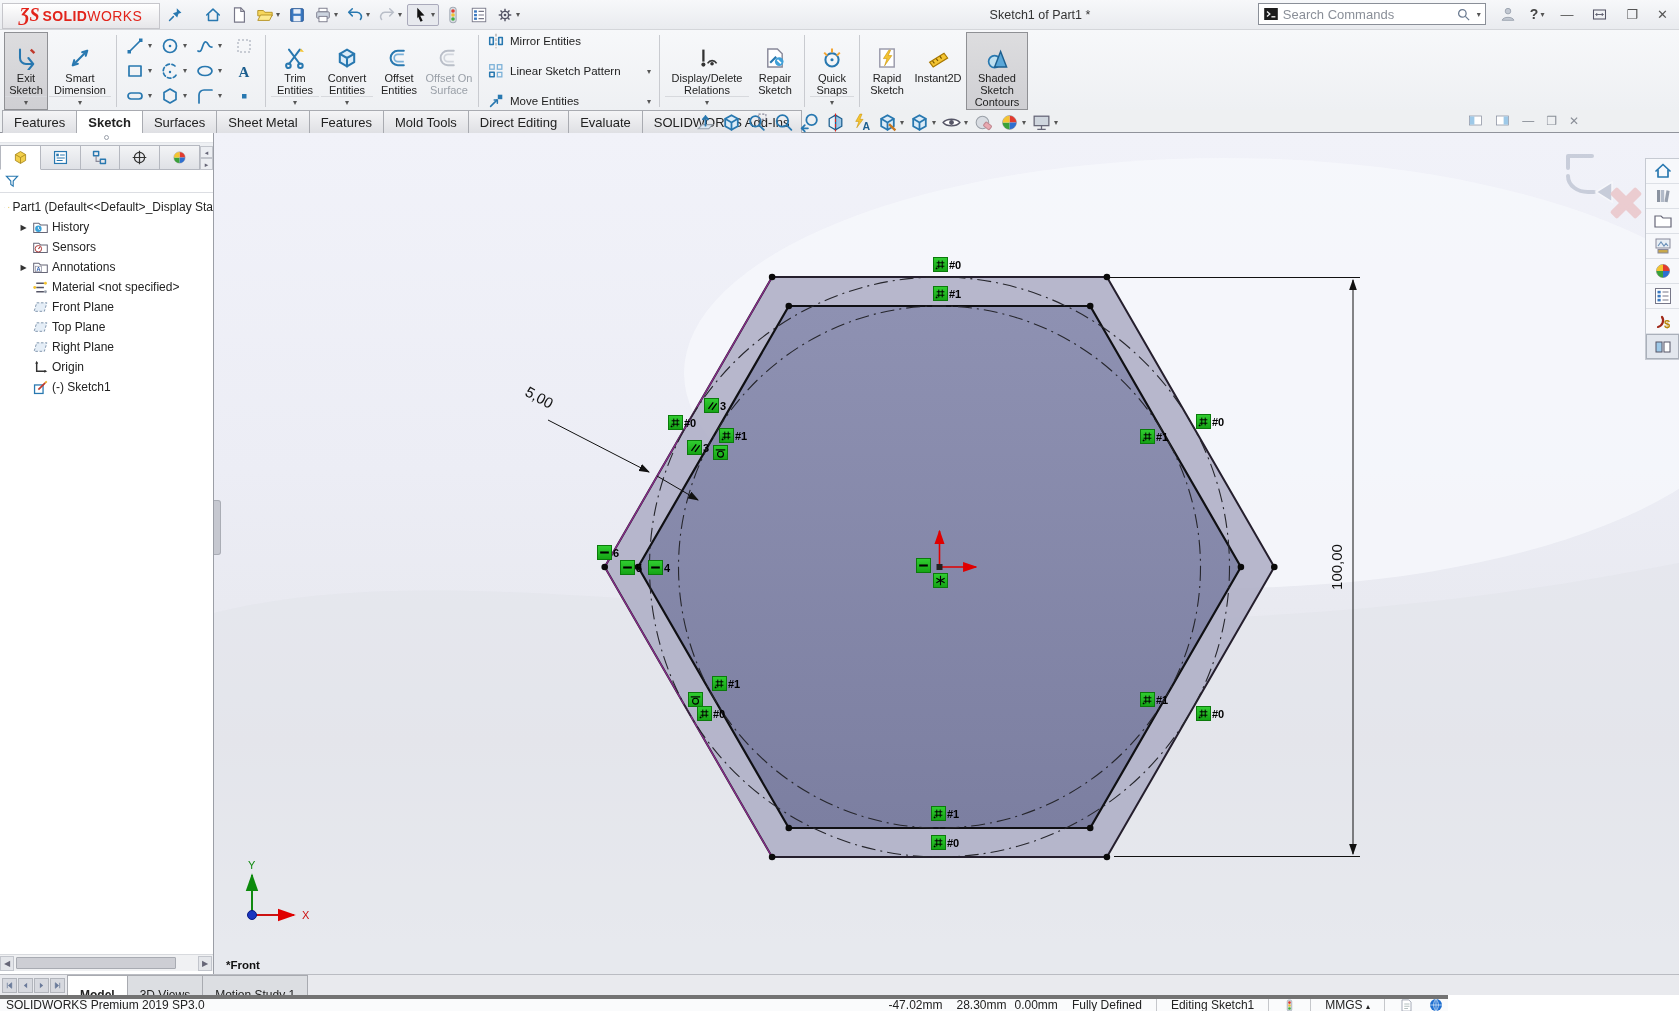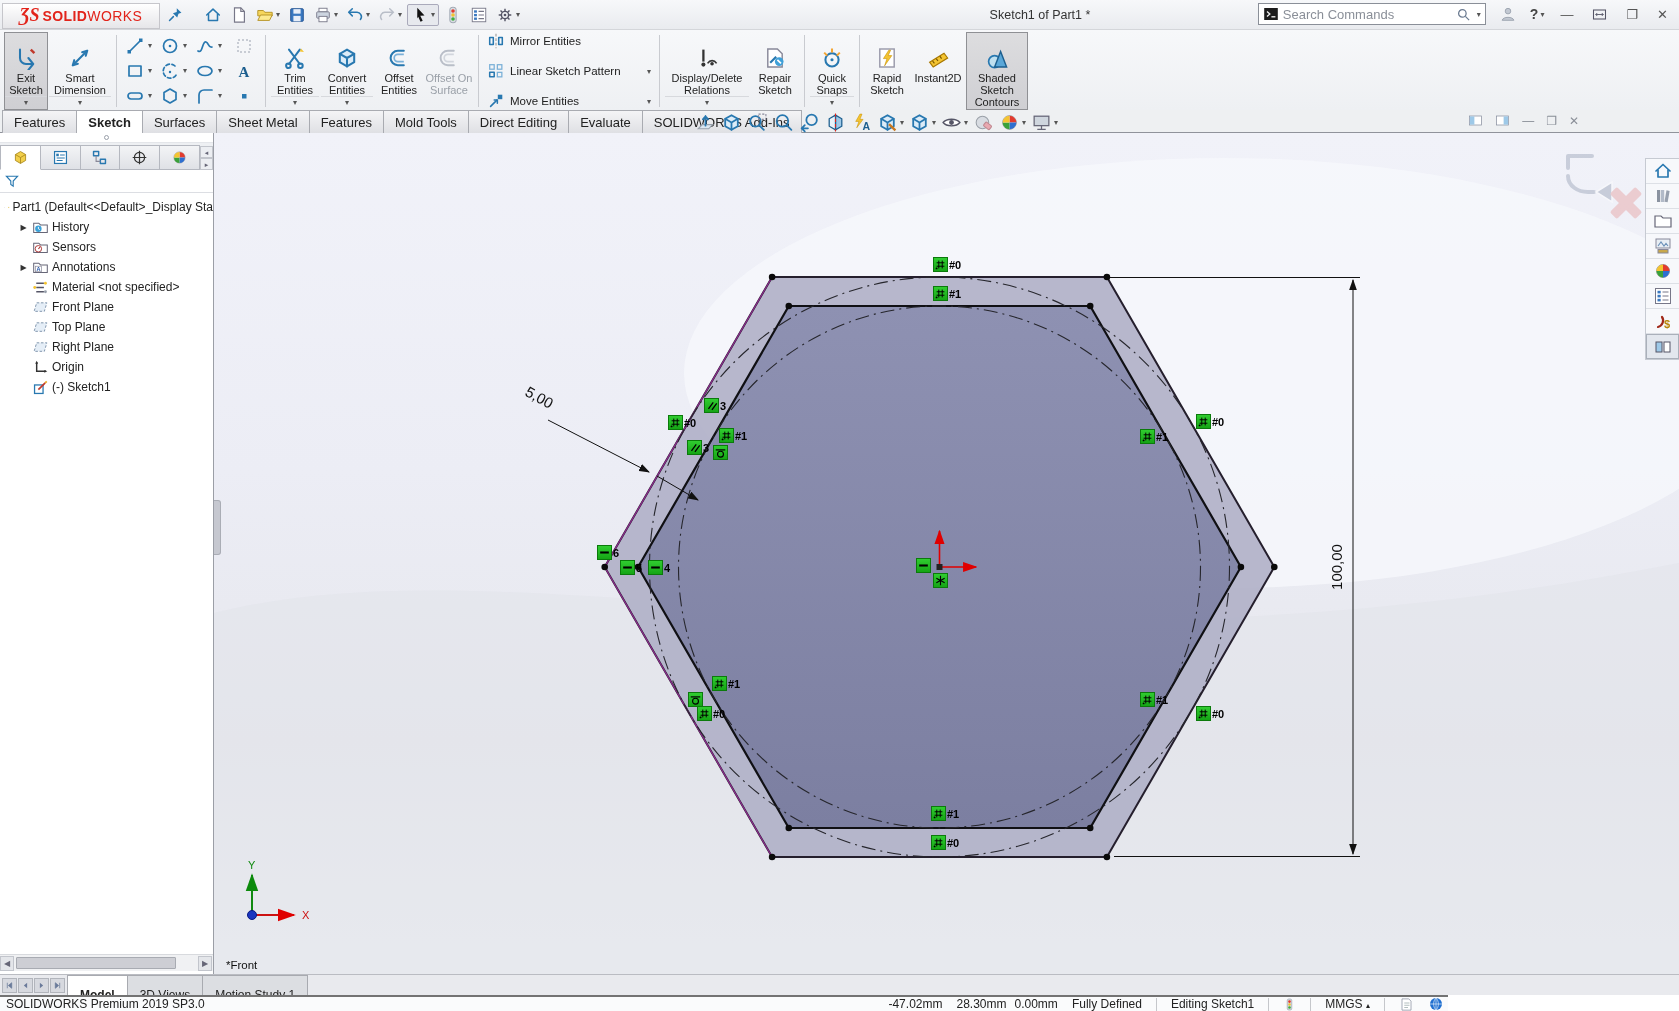--- a/index.html
+++ b/index.html
@@ -70,39 +70,39 @@
 .trow .exp{width:11px;font-size:8px;color:#333;text-align:center}
 .trow.child{padding-left:18px}
 #pscroll{position:absolute;left:0;top:821px;width:213px;height:17px;background:#f0f1f3;border-top:1px solid #d8dade;display:flex;align-items:center}
 #pscroll .sa{width:14px;height:15px;font-size:8px;color:#667;display:flex;align-items:center;justify-content:center;background:#e4e6ea;border:1px solid #c2c5cc}
 #pscroll .thumb{position:absolute;left:16px;width:160px;height:12px;background:#cdced4;border:1px solid #a8abb2;border-radius:1px}
 #pscroll .sa.right{position:absolute;right:1px}
 
 
 #viewport{position:absolute;left:214px;top:133px;width:1465px;height:842px;background:linear-gradient(180deg,#f1f2f9 0%,#ecedf5 40%,#e6e7ed 72%,#edeff3 100%);overflow:hidden;z-index:5}
 #vhandle{position:absolute;left:0;top:367px;width:7px;height:55px;background:#c6c8d0;border:1px solid #aaadb5;border-left:none;border-radius:0 3px 3px 0}
-#front-label{position:absolute;left:12px;top:826px;font-weight:normal;font-size:11.5px;color:#111}
+#front-label{position:absolute;left:12px;top:826px;font-weight:bold;font-size:11.5px;color:#111}
 #badges{position:absolute;left:0;top:0;width:1679px;height:1011px;z-index:9;pointer-events:none}
 .badge{position:absolute;display:flex;align-items:center}
 .bsq{width:15px;height:15px;background:linear-gradient(#30cc30,#15a515);border:1px solid #0b7a0b;display:flex;align-items:center;justify-content:center}
 .blab{font-weight:bold;font-size:11px;margin-left:1px;color:#000}
 
 
 #taskpane{position:absolute;left:1645px;top:158px;width:34px;z-index:16;background:#f7f8fb;border:1px solid #c6cad2;border-right:none}
 .tp{height:25px;display:flex;align-items:center;justify-content:center;border-bottom:1px solid #dde0e6}
 .tp:last-child{border-bottom:none}
 .tp.pressed{background:#e3e7ee;box-shadow:inset 0 0 0 1px #aab0ba}
 
 
 #bottomtabs{position:absolute;left:0;top:974px;width:1679px;height:21px;background:#e9eaee;border-top:1px solid #babcc2;display:flex;align-items:stretch;z-index:20}
 #bnav{display:flex;align-items:center;padding:0 2px;gap:1px}
 #bnav span{width:15px;height:15px;background:#d7d9df;border:1px solid #b2b5bc;display:flex;align-items:center;justify-content:center}
 .btab{padding:12px 12px;border:1px solid #a8aab0;border-bottom:none;background:#dcdee2;font-size:12px;margin-right:-1px;white-space:nowrap}
 .btab.active{background:#fff;font-weight:bold}
-#statusbar{position:absolute;left:0;top:995px;width:1448px;height:16px;background:#fafbfc;border-top:2px solid #737373;display:flex;align-items:center;font-size:12px;z-index:21}
+#statusbar{position:absolute;left:0;top:995px;width:1448px;height:16px;background:#fafbfc;border-top:4px solid #737373;display:flex;align-items:center;font-size:12px;z-index:21}
 #statusbar .prod{margin-left:6px}
 #sright{margin-left:auto;display:flex;align-items:center;gap:14px;margin-right:4px}
 .sep{width:1px;height:13px;background:#c5c7cb}
 .gap8{margin-left:-6px}
 </style>
 </head>
 <body>
 
 <div id="titlebar">
   <div id="logo">

